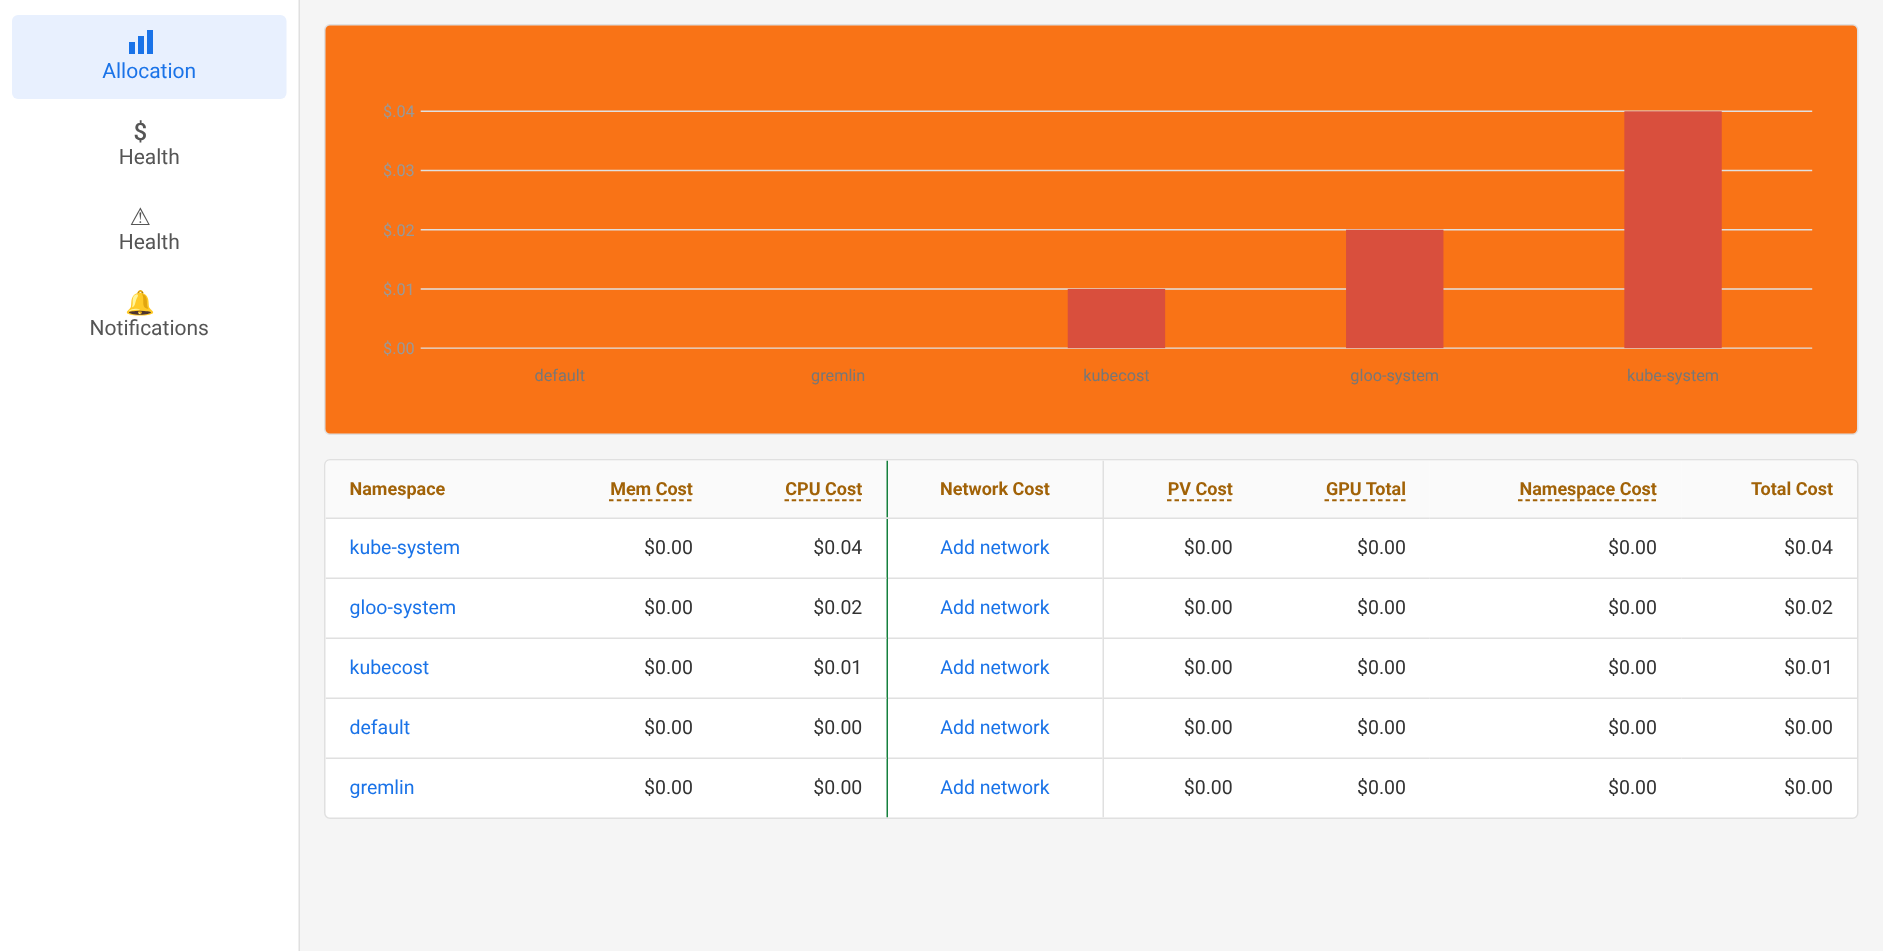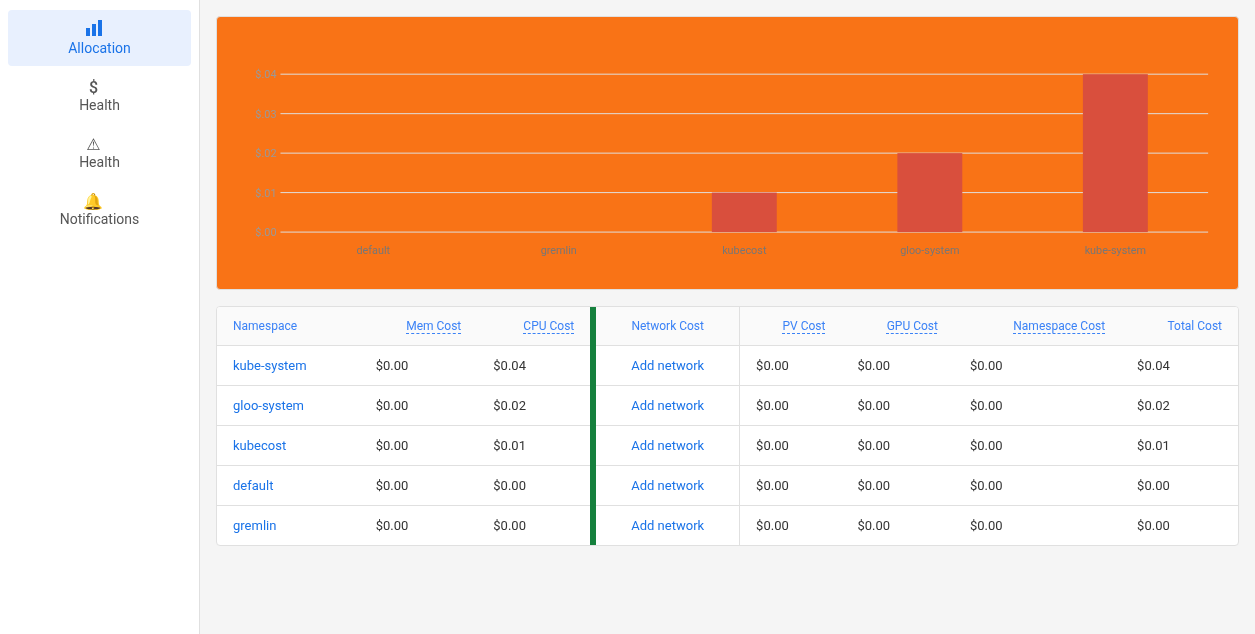--- a/index.html
+++ b/index.html
@@ -81,43 +81,44 @@
     table {
       width: 100%;
       border-collapse: collapse;
     }
     thead tr {
       background: #fafafa;
     }
     thead th {
       padding: 12px 16px;
       text-align: right;
-      font-weight: 400;
-      color: #3b82f6;
+      font-weight: 700;
+      color: #a16207;
       font-size: 12px;
       border-bottom: 1px solid #e0e0e0;
     }
     thead th:first-child { text-align: left; }
     tbody tr {
       border-bottom: 1px solid #e0e0e0;
     }
     tbody tr:last-child { border-bottom: none; }
     tbody td {
       padding: 12px 16px;
+      text-align: right;
       font-size: 13px;
       color: #333;
     }
     tbody td:first-child { text-align: left; }
     .link {
       color: #1a73e8;
       text-decoration: none;
       cursor: pointer;
     }
     .network-col {
-      border-left: 6px solid #15803d;
+      border-left: 1px solid #15803d;
       border-right: 1px solid #e0e0e0;
       text-align: center !important;
     }
     .underline-header {
       text-decoration: underline;
       text-decoration-style: dashed;
       text-underline-offset: 3px;
       cursor: default;
     }
   </style>
@@ -180,21 +181,21 @@
 
   <div class="table-panel">
     <table>
       <thead id="table-head">
           <tr>
             <th><span>Namespace</span></th>
             <th><span class="underline-header">Mem Cost</span></th>
             <th><span class="underline-header">CPU Cost</span></th>
             <th class="network-col"><span>Network Cost</span></th>
             <th><span class="underline-header">PV Cost</span></th>
-            <th><span class="underline-header">GPU Cost</span></th>
+            <th><span class="underline-header">GPU Total</span></th>
             <th><span class="underline-header">Namespace Cost</span></th>
             <th><span>Total Cost</span></th>
           </tr>
         </thead>
       <tbody id="table-body">
           <tr>
             <td><a class="link">kube-system</a></td>
             <td>$0.00</td>
             <td>$0.04</td>
             <td class="network-col"><a class="link">Add network</a></td>

